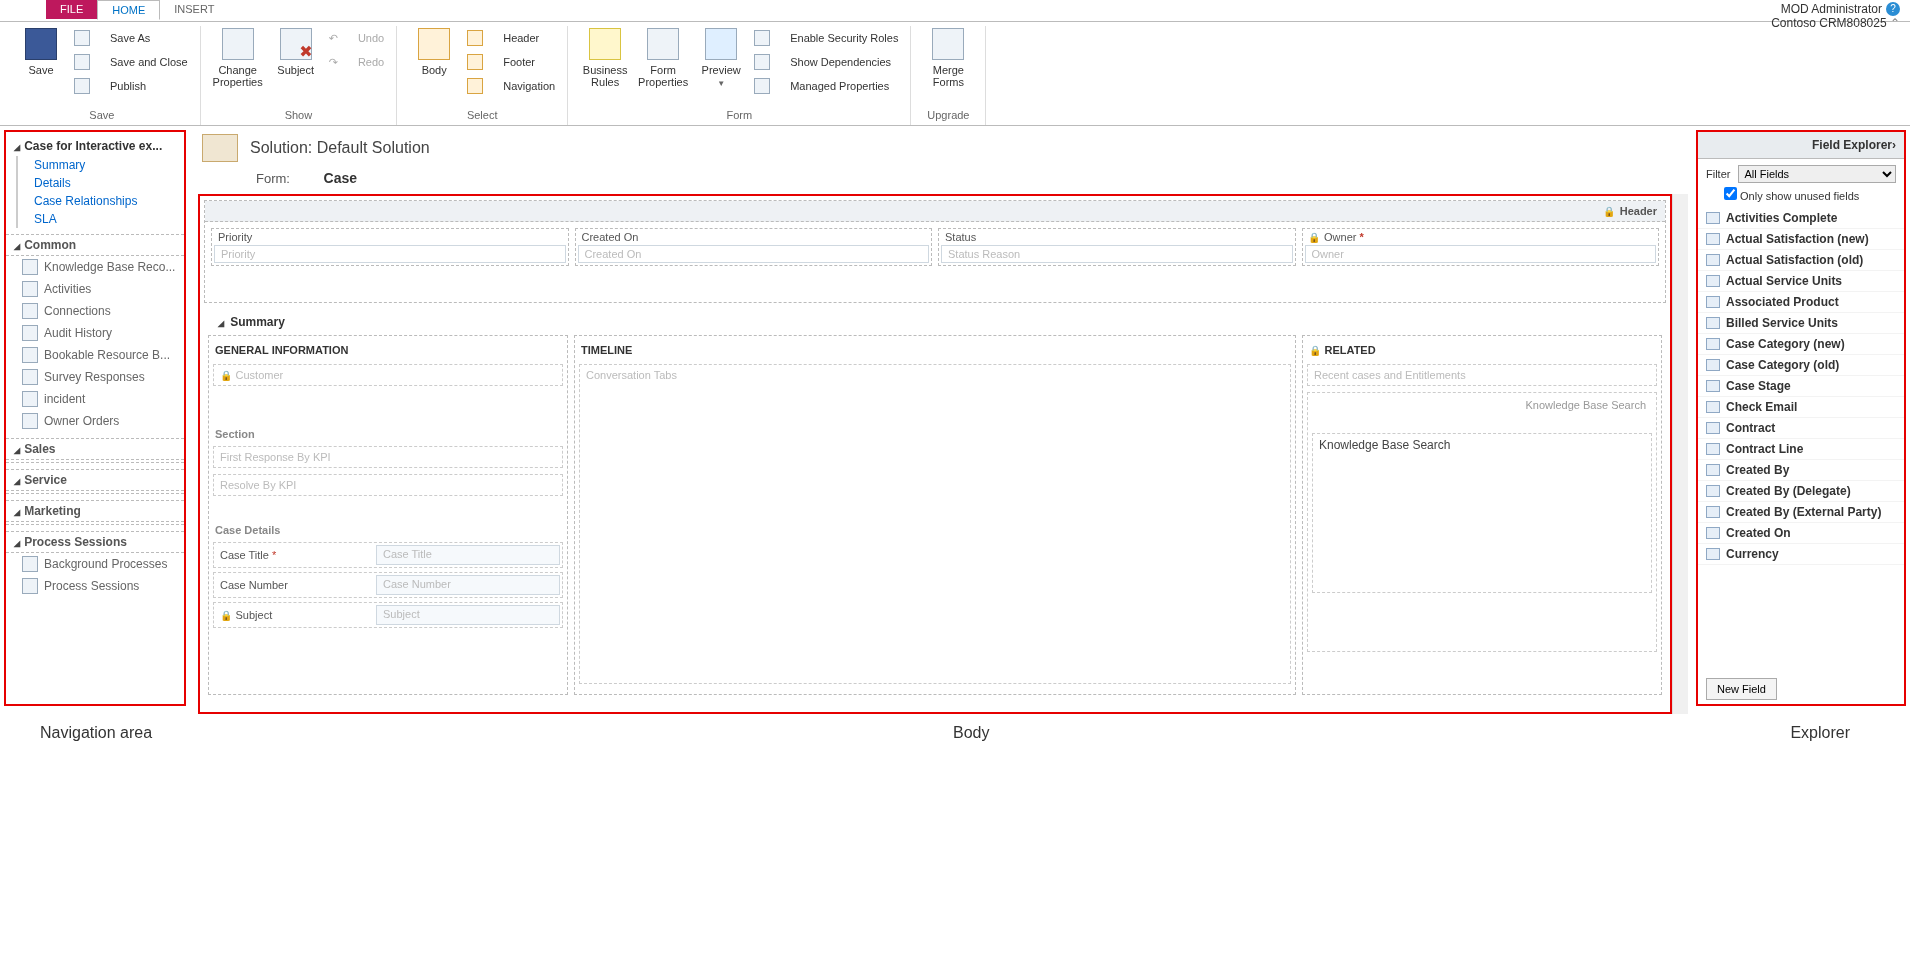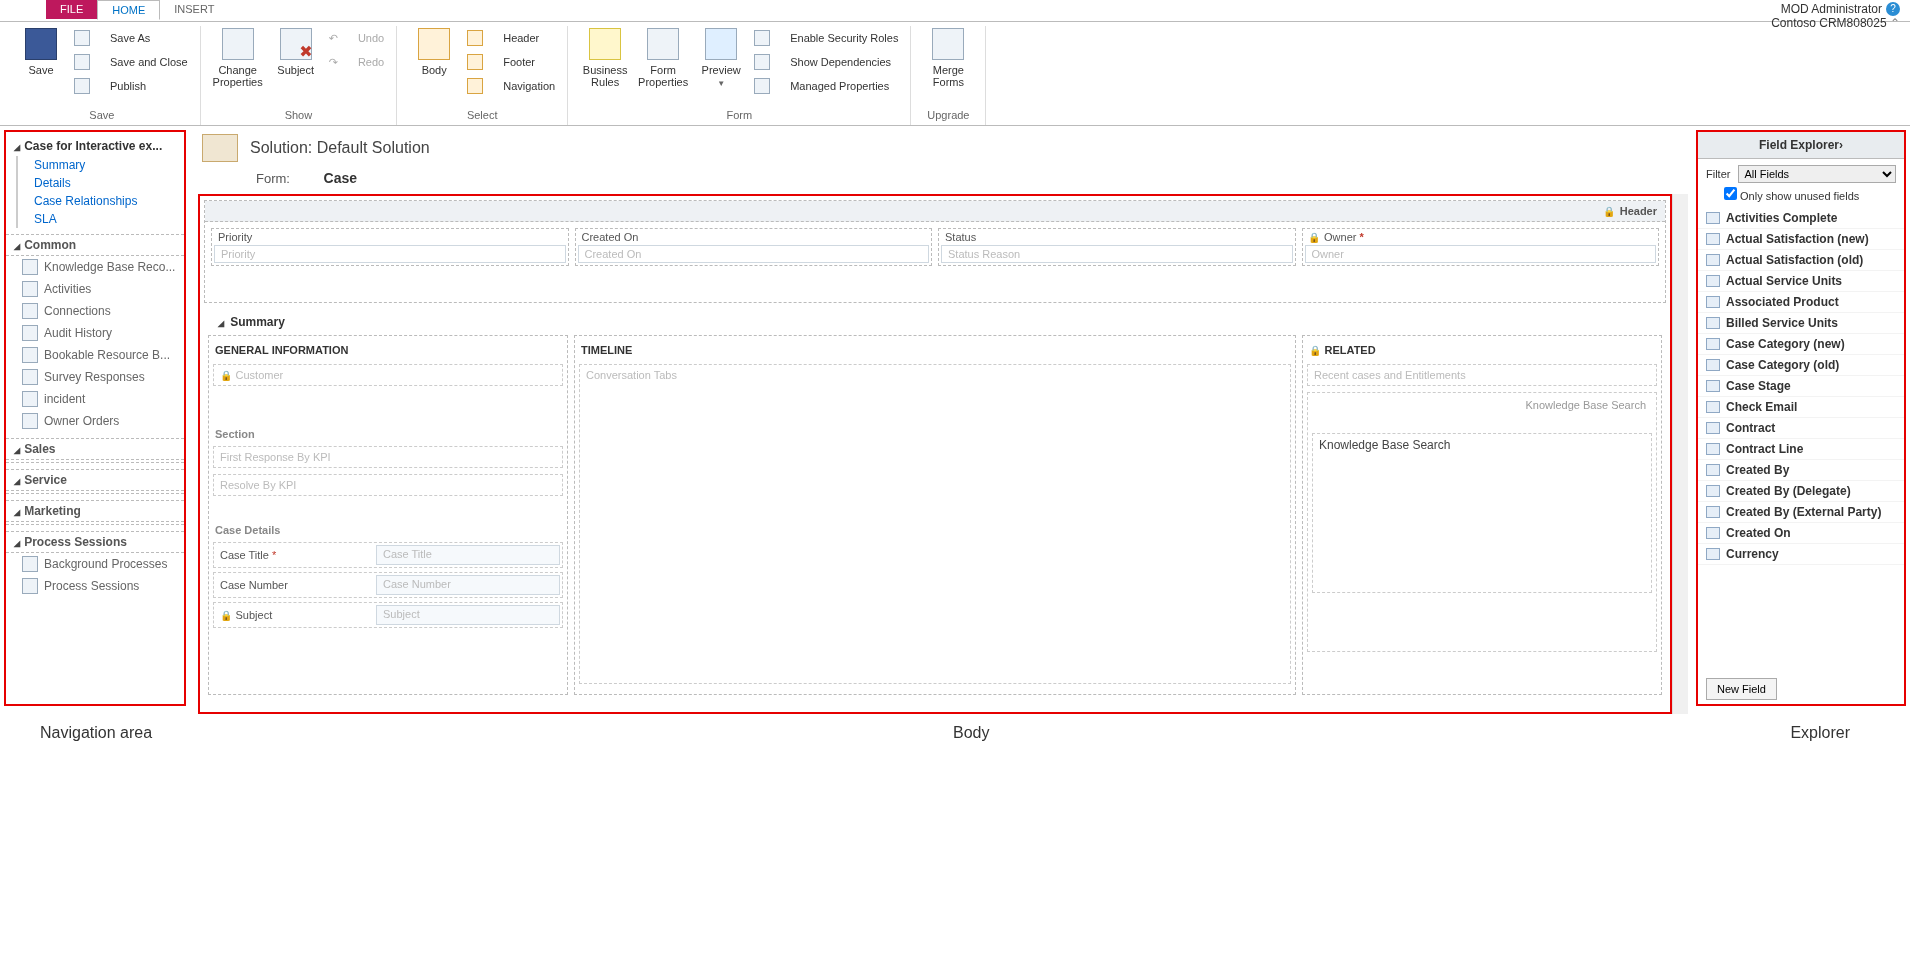--- a/index.html
+++ b/index.html
@@ -73,21 +73,21 @@
 .fldrow { display:flex; align-items:center; border:1px dashed #ccc; margin-bottom:4px; }
 .fldrow .rlabel { width:160px; font-size:11px; color:#555; padding:4px 6px; }
 .fldrow .rinput { flex:1; border:1px solid #cfd8e0; background:#f6f9fc; margin:2px; height:20px; font-size:11px; color:#bbb; padding:2px 6px; }
 .ghostbox { border:1px dashed #ccc; color:#bbb; font-size:11px; padding:4px 6px; margin-bottom:6px; }
 .subhdr { font-size:11px; color:#888; font-weight:bold; padding:6px 2px; }
 .kbpane { border:1px dashed #ccc; height:260px; margin-top:4px; padding:4px; }
 .kbtitle { font-size:11px; color:#999; text-align:right; padding:2px 6px; }
 .kbsearch { border:1px dashed #ccc; height:160px; margin-top:20px; padding:4px 6px; font-size:12px; color:#444; }
 
 .explcol { width:210px; border:2px solid #e60000; margin:4px 4px 0 0; height:576px; display:flex; flex-direction:column; }
-.explhdr { background:#e8ecef; border-bottom:1px solid #bbb; padding:6px 8px; font-weight:bold; font-size:12px; display:flex; justify-content:center; align-items:center; }
+.explhdr { background:#e8ecef; border-bottom:1px solid #bbb; padding:6px 8px; font-weight:bold; font-size:12px; display:flex; justify-content:flex-end; align-items:center; }
 .filterrow { display:flex; align-items:center; gap:8px; padding:6px 8px 2px 8px; font-size:11px; }
 .filterrow select { flex:1; font-size:11px; border:1px solid #aaa; padding:1px; }
 .chkrow { padding:2px 8px 6px 26px; font-size:11px; }
 .fieldlist { flex:1; overflow:hidden;font-weight:bold; }
 .flditem { display:flex; align-items:center; gap:6px; padding:3px 8px; font-size:12px; color:#333; cursor:grab; border-bottom:1px solid #f3f3f3; }
 .flditem .fico { width:14px; height:12px; background:#e6eef7; border:1px solid #8fa8c4; }
 .newfield { margin:4px 8px; padding:4px 10px; border:1px solid #aaa; background:#f4f4f4; font-size:11px; align-self:flex-start; cursor:pointer; }
 
 .annot { display:flex; justify-content:space-between; padding:10px 60px 20px 40px; font-size:16px; }
 .scrolltrack { width:16px; background:#f0f0f0; border-left:1px solid #ddd; }

